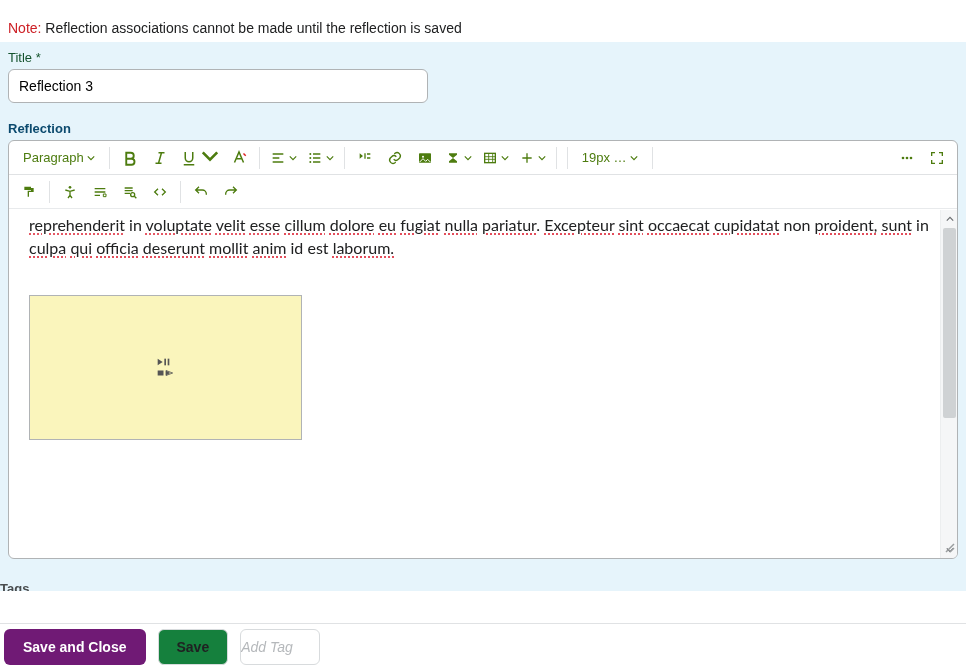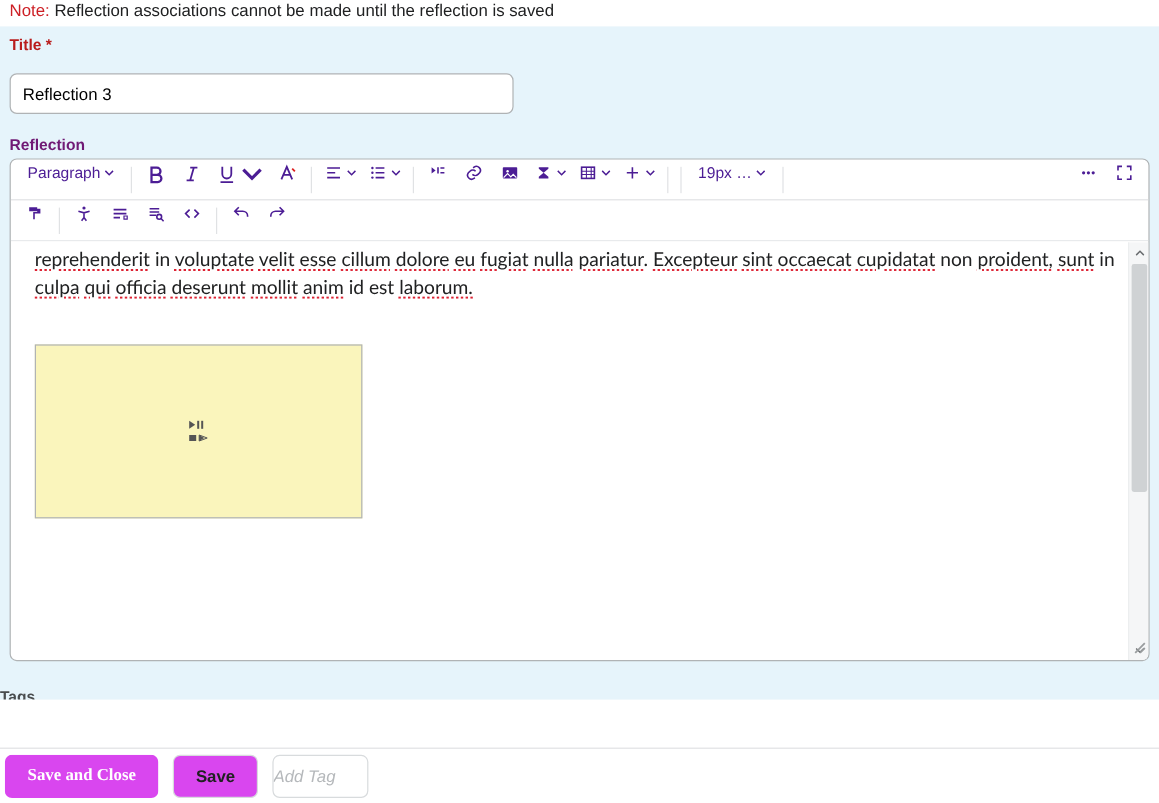--- a/index.html
+++ b/index.html
@@ -1,27 +1,27 @@
 <!DOCTYPE html>
 <html><head>
 <meta charset="utf-8">
 <style>
   * { box-sizing: border-box; margin: 0; padding: 0; }
   body { font-family: Arial, Helvetica, sans-serif; font-size: 13px; color: #202122; background: #fff; width: 966px; height: 669px; overflow: hidden; position: relative; }
-  .note-row { padding: 0 8px 6px 8px; font-size: 14px; }
+  .note-row { padding: 20px 8px 6px 8px; font-size: 14px; }
   .note-label { color: #cd2026; }
   .form-area { background: #e6f4fb; padding: 8px 8px 4px 8px; }
-  .field-label { font-size: 13px; font-weight: 700; color: #b91c1c; margin-bottom: 16px; }
+  .field-label { font-size: 13px; font-weight: 400; color: #14532d; margin-bottom: 4px; }
   .title-input { width: 420px; height: 34px; border: 1px solid #b0b3b5; border-radius: 6px; padding: 12px 10px; font-size: 14px; background: #fff; }
-  .section-label { font-size: 13px; font-weight: 600; color: #701a75; margin: 18px 0 4px 0; }
+  .section-label { font-size: 13px; font-weight: 600; color: #0c4a6e; margin: 18px 0 4px 0; }
   .editor-wrap { background: #fff; border: 1px solid #b0b3b5; border-radius: 6px; overflow: hidden; position: relative; }
   .toolbar { display: flex; align-items: center; height: 34px; border-bottom: 1px solid #e0e2e4; padding: 0 6px; gap: 2px; }
   .toolbar.second { border-bottom: 1px solid #e8eaec; }
   .tb-sep { width: 1px; height: 22px; background: #e0e2e4; margin: 0 4px; }
-  .tb-btn { display: inline-flex; align-items: flex-start; justify-content: center; min-width: 28px; height: 28px; border: none; background: transparent; cursor: pointer; color: #4c1d95; border-radius: 3px; gap: 3px; padding: 0 4px; }
+  .tb-btn { display: inline-flex; align-items: center; justify-content: center; min-width: 28px; height: 28px; border: none; background: transparent; cursor: pointer; color: #4d7c0f; border-radius: 3px; gap: 3px; padding: 0 4px; }
   .tb-text { padding: 0 8px; font-size: 13px; }
   .chev { display: inline-block; }
   .chev svg { width: 8px; height: 8px; }
   .icon svg { width: 16px; height: 16px; display: block; }
   .big svg { width: 18px; height: 18px; }
   .editor-body { position: relative; height: 349px; padding: 4px 28px 6px 20px; font-size: 16px; line-height: 1.45; overflow: hidden; font-family: 'Lato', Arial, sans-serif; }
   .ed-text { color: #202122; }
   .sp { text-decoration: underline; text-decoration-style: dotted; text-decoration-color: #d23; text-underline-offset: 3px; }
   .video-placeholder { margin-top: 36px; width: 273px; height: 145px; background: #faf5bc; border: 1px solid #b0b3b5; display: flex; align-items: center; justify-content: center; }
   .vp-icons { color: #555; display: flex; flex-direction: column; align-items: center; gap: 1px; }
@@ -29,22 +29,22 @@
   .vscroll { position: absolute; right: 0; top: 69px; bottom: 0; width: 17px; background: #f5f6f7; border-left: 1px solid #eceeef; }
   .vscroll .arrow { position: absolute; left: 0; width: 17px; height: 17px; display: flex; align-items: center; justify-content: center; color: #6a6d70; }
   .vscroll .arrow svg { width: 8px; height: 8px; }
   .vscroll .thumb { position: absolute; left: 2px; width: 13px; top: 18px; height: 190px; background: #cfd2d4; border-radius: 2px; }
   .resize-handle { position: absolute; right: 2px; bottom: 2px; color: #9a9d9f; }
   .resize-handle svg { width: 12px; height: 12px; }
   .tags-row { background: #e6f4fb; padding: 18px 8px 0 0; height: 28px; overflow: hidden; }
   .tags-label { font-size: 13px; font-weight: 600; color: #494c4e; }
   .footer { position: absolute; left: 0; right: 0; bottom: 0; height: 46px; background: #fff; border-top: 1px solid #e0e2e4; display: flex; align-items: center; gap: 12px; padding: 0 4px; }
   .btn { height: 36px; border-radius: 6px; font-size: 14px; font-weight: 600; padding: 0 18px; cursor: pointer; border: 1px solid transparent; }
-  .btn-primary { background: #d946ef; color: #fff; font-family: Liberation Serif, serif; }
-  .btn-secondary { background: #d946ef; color: #202122; border-color: #d8dbdd; }
+  .btn-primary { background: #701a75; color: #fff; }
+  .btn-secondary { background: #15803d; color: #202122; border-color: #d8dbdd; }
   .tag-input { height: 36px; width: 80px; border: 1px solid #d8dbdd; border-radius: 6px; padding: 0 0; font-size: 14px; color: #9aa; font-style: italic; }
   .tag-input::placeholder { color: #b5b8bb; font-style: italic; }
 </style>
 </head>
 <body>
 
 <div class="note-row">
   <span class="note-label">Note:</span>
   <span>Reflection associations cannot be made until the reflection is saved</span>
 </div>

